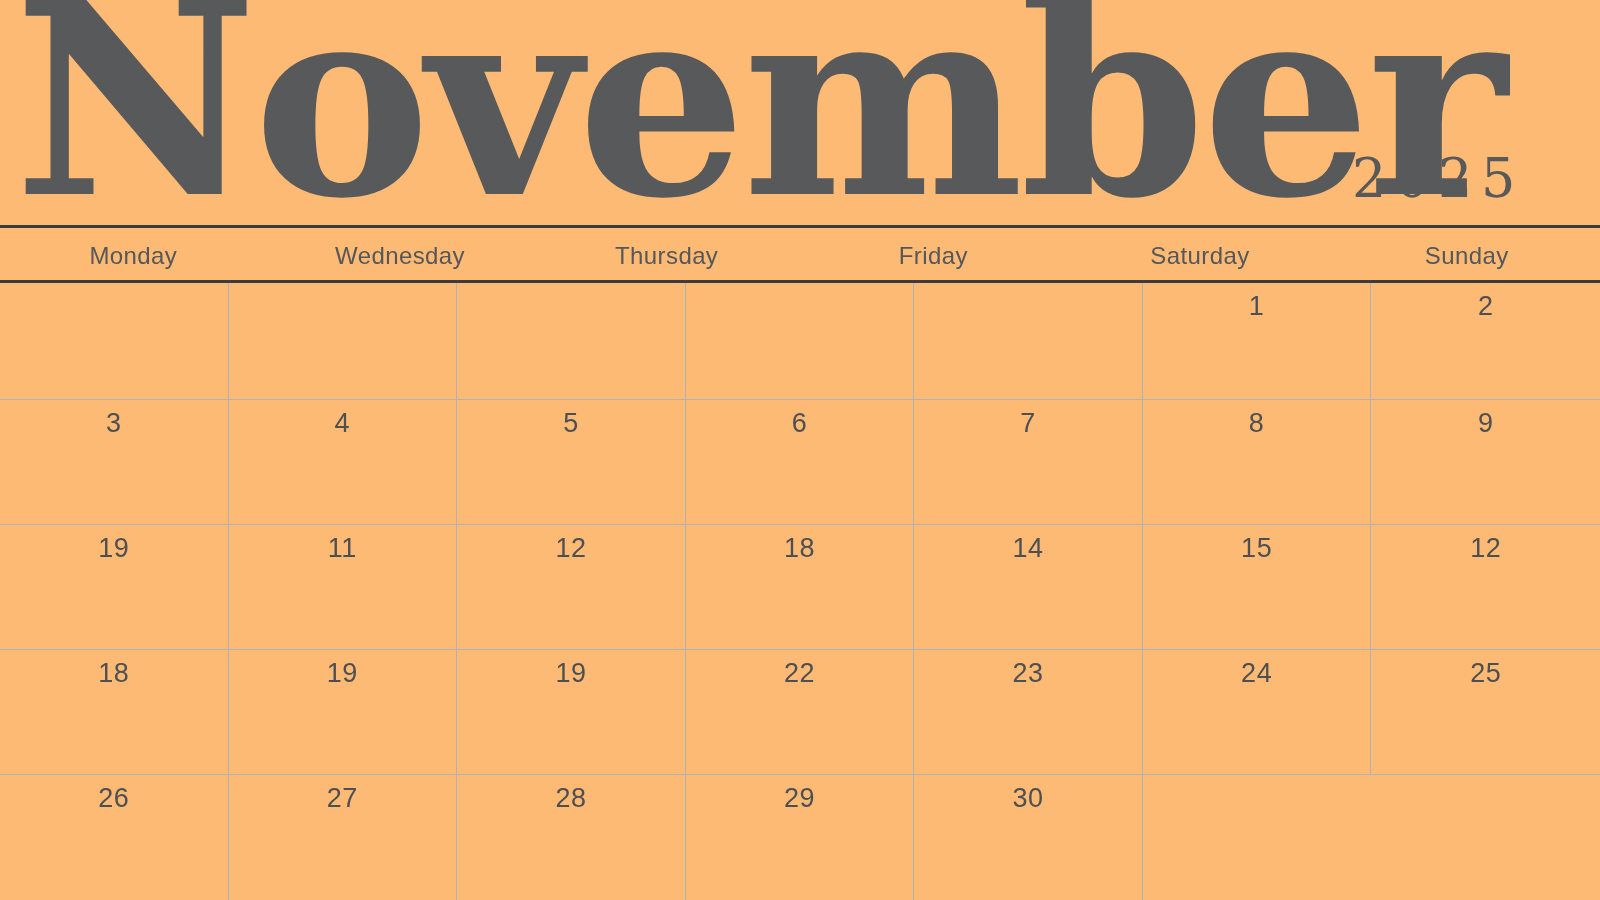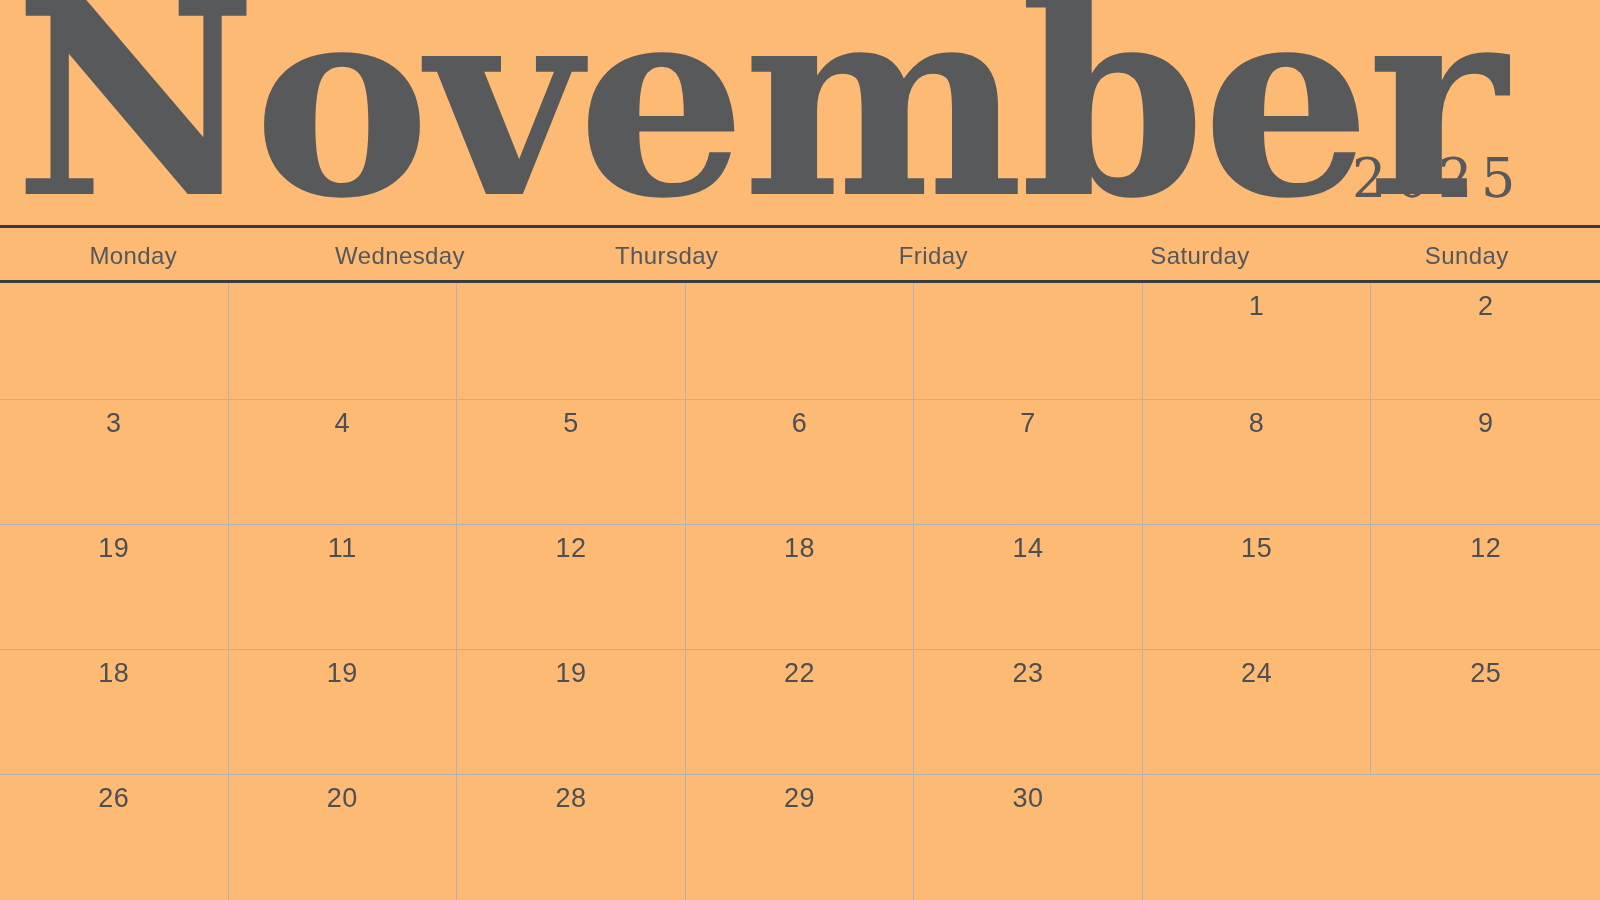--- a/index.html
+++ b/index.html
@@ -132,19 +132,19 @@
       <div class="cell"><span class="daynum">15</span></div>
       <div class="cell"><span class="daynum">12</span></div>
       <div class="cell"><span class="daynum">18</span></div>
       <div class="cell"><span class="daynum">19</span></div>
       <div class="cell"><span class="daynum">19</span></div>
       <div class="cell"><span class="daynum">22</span></div>
       <div class="cell"><span class="daynum">23</span></div>
       <div class="cell"><span class="daynum">24</span></div>
       <div class="cell"><span class="daynum">25</span></div>
       <div class="cell"><span class="daynum">26</span></div>
-      <div class="cell"><span class="daynum">20</span></div>
+      <div class="cell"><span class="daynum">27</span></div>
       <div class="cell"><span class="daynum">28</span></div>
       <div class="cell"><span class="daynum">29</span></div>
       <div class="cell"><span class="daynum">30</span></div>
     </div>
 
 </div>
 
 </body></html>

